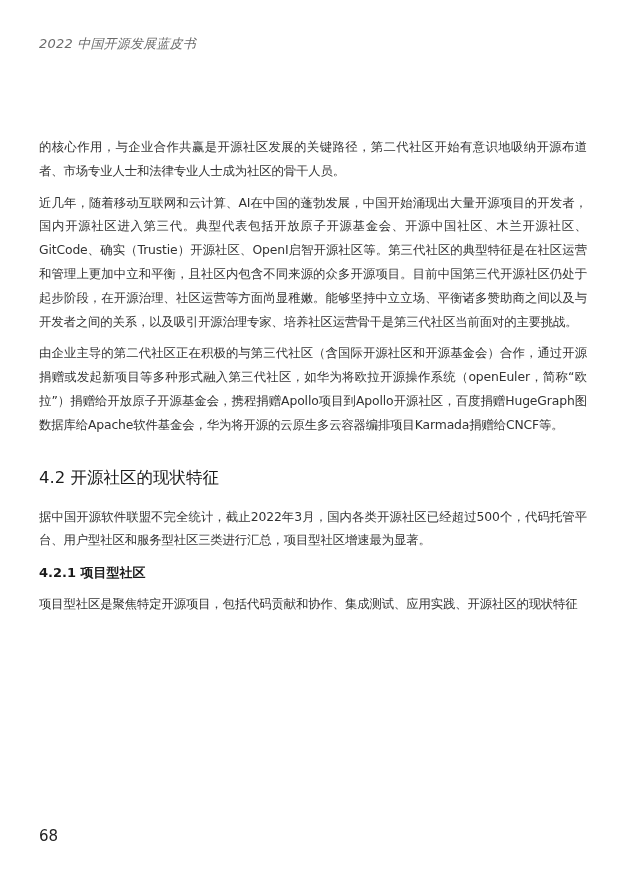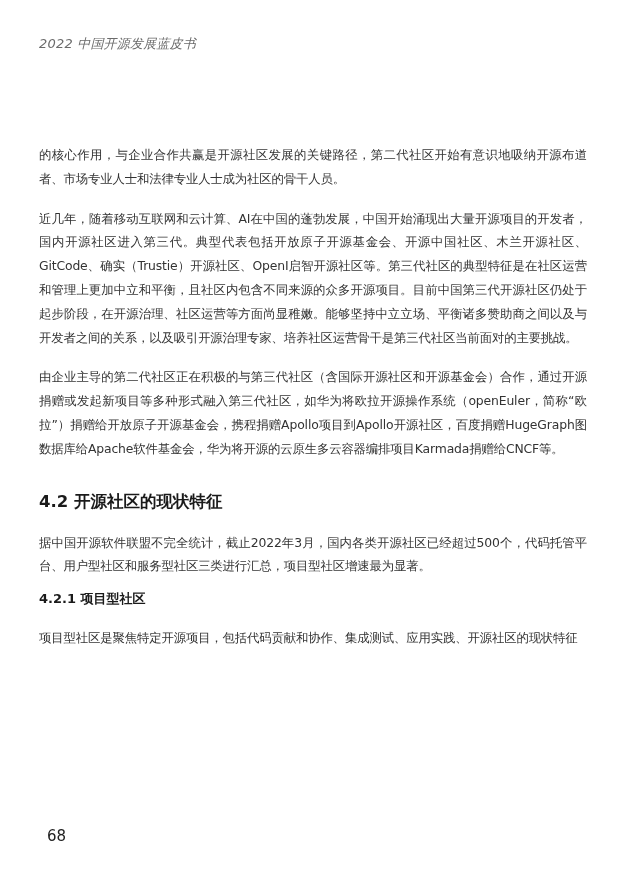--- a/index.html
+++ b/index.html
@@ -1,23 +1,23 @@
 <!DOCTYPE html>
 <html><head>
 <meta charset="utf-8">
 <style>
   html, body { margin: 0; padding: 0; background: #ffffff; }
   body { width: 623px; height: 869px; position: relative; overflow: hidden;
          font-family: "DejaVu Sans", "Liberation Sans", sans-serif; color: #333333; }
   .running-header { position: absolute; left: 39px; top: 35px; font-size: 13px; color: #6b6b6b; letter-spacing: 0.2px; font-style: italic; }
   .content { position: absolute; left: 39px; top: 127px; width: 548px; }
-  .para { font-size: 12.4px; line-height: 23.8px; margin: 16px 0 5px 0; color: #333333; text-align: justify; letter-spacing: -0.15px; }
-  .h2 { font-size: 16.5px; font-weight: bold; color: #1a1a1a; margin: 28px 0 14px 0; line-height: 26px; }
-  .h3 { font-size: 13px; font-weight: bold; color: #1a1a1a; margin: 10px 0 16px 0; line-height: 22px; }
-  .page-number { position: absolute; left: 39px; top: 827px; font-size: 15px; color: #222; margin-left: 8px; }
+  .para { font-size: 12.4px; line-height: 23.8px; margin: 8px 0 5px 0; color: #333333; text-align: justify; letter-spacing: -0.15px; }
+  .h2 { font-size: 16.5px; font-weight: normal; color: #1a1a1a; margin: 28px 0 14px 0; line-height: 26px; }
+  .h3 { font-size: 13px; font-weight: bold; color: #1a1a1a; margin: 10px 0 8px 0; line-height: 22px; }
+  .page-number { position: absolute; left: 39px; top: 827px; font-size: 15px; color: #222; }
 </style>
 </head>
 <body>
 
 <div class="running-header">2022 中国开源发展蓝皮书</div>
 
 <div class="content">
   <p class="para">的核心作用，与企业合作共赢是开源社区发展的关键路径，第二代社区开始有意识地吸纳开源布道者、市场专业人士和法律专业人士成为社区的骨干人员。</p>
   <p class="para">近几年，随着移动互联网和云计算、AI在中国的蓬勃发展，中国开始涌现出大量开源项目的开发者，国内开源社区进入第三代。典型代表包括开放原子开源基金会、开源中国社区、木兰开源社区、GitCode、确实（Trustie）开源社区、OpenI启智开源社区等。第三代社区的典型特征是在社区运营和管理上更加中立和平衡，且社区内包含不同来源的众多开源项目。目前中国第三代开源社区仍处于起步阶段，在开源治理、社区运营等方面尚显稚嫩。能够坚持中立立场、平衡诸多赞助商之间以及与开发者之间的关系，以及吸引开源治理专家、培养社区运营骨干是第三代社区当前面对的主要挑战。</p>
   <p class="para">由企业主导的第二代社区正在积极的与第三代社区（含国际开源社区和开源基金会）合作，通过开源捐赠或发起新项目等多种形式融入第三代社区，如华为将欧拉开源操作系统（openEuler，简称“欧拉”）捐赠给开放原子开源基金会，携程捐赠Apollo项目到Apollo开源社区，百度捐赠HugeGraph图数据库给Apache软件基金会，华为将开源的云原生多云容器编排项目Karmada捐赠给CNCF等。</p>

